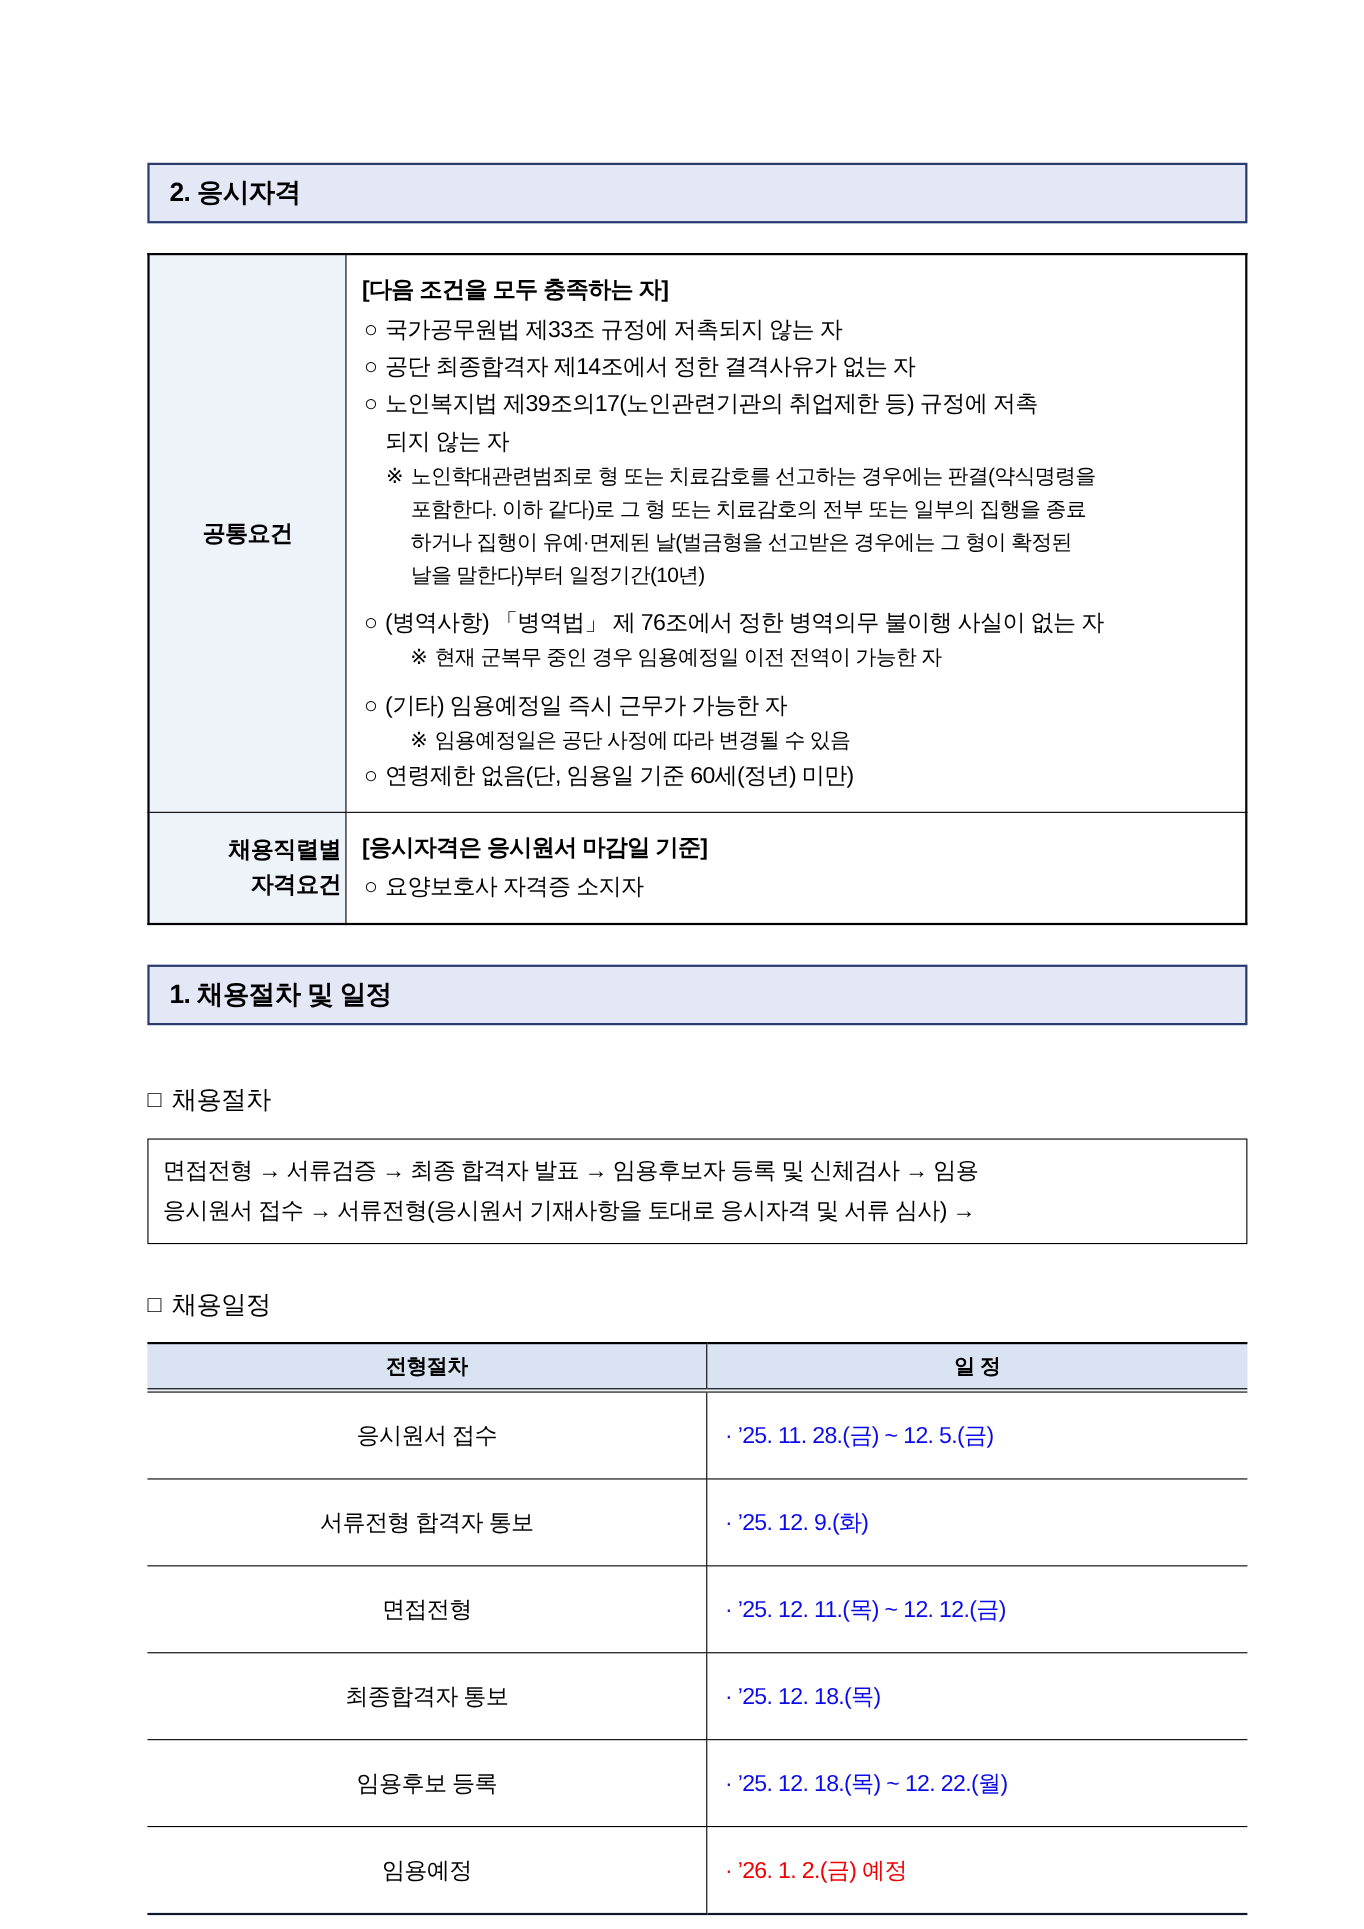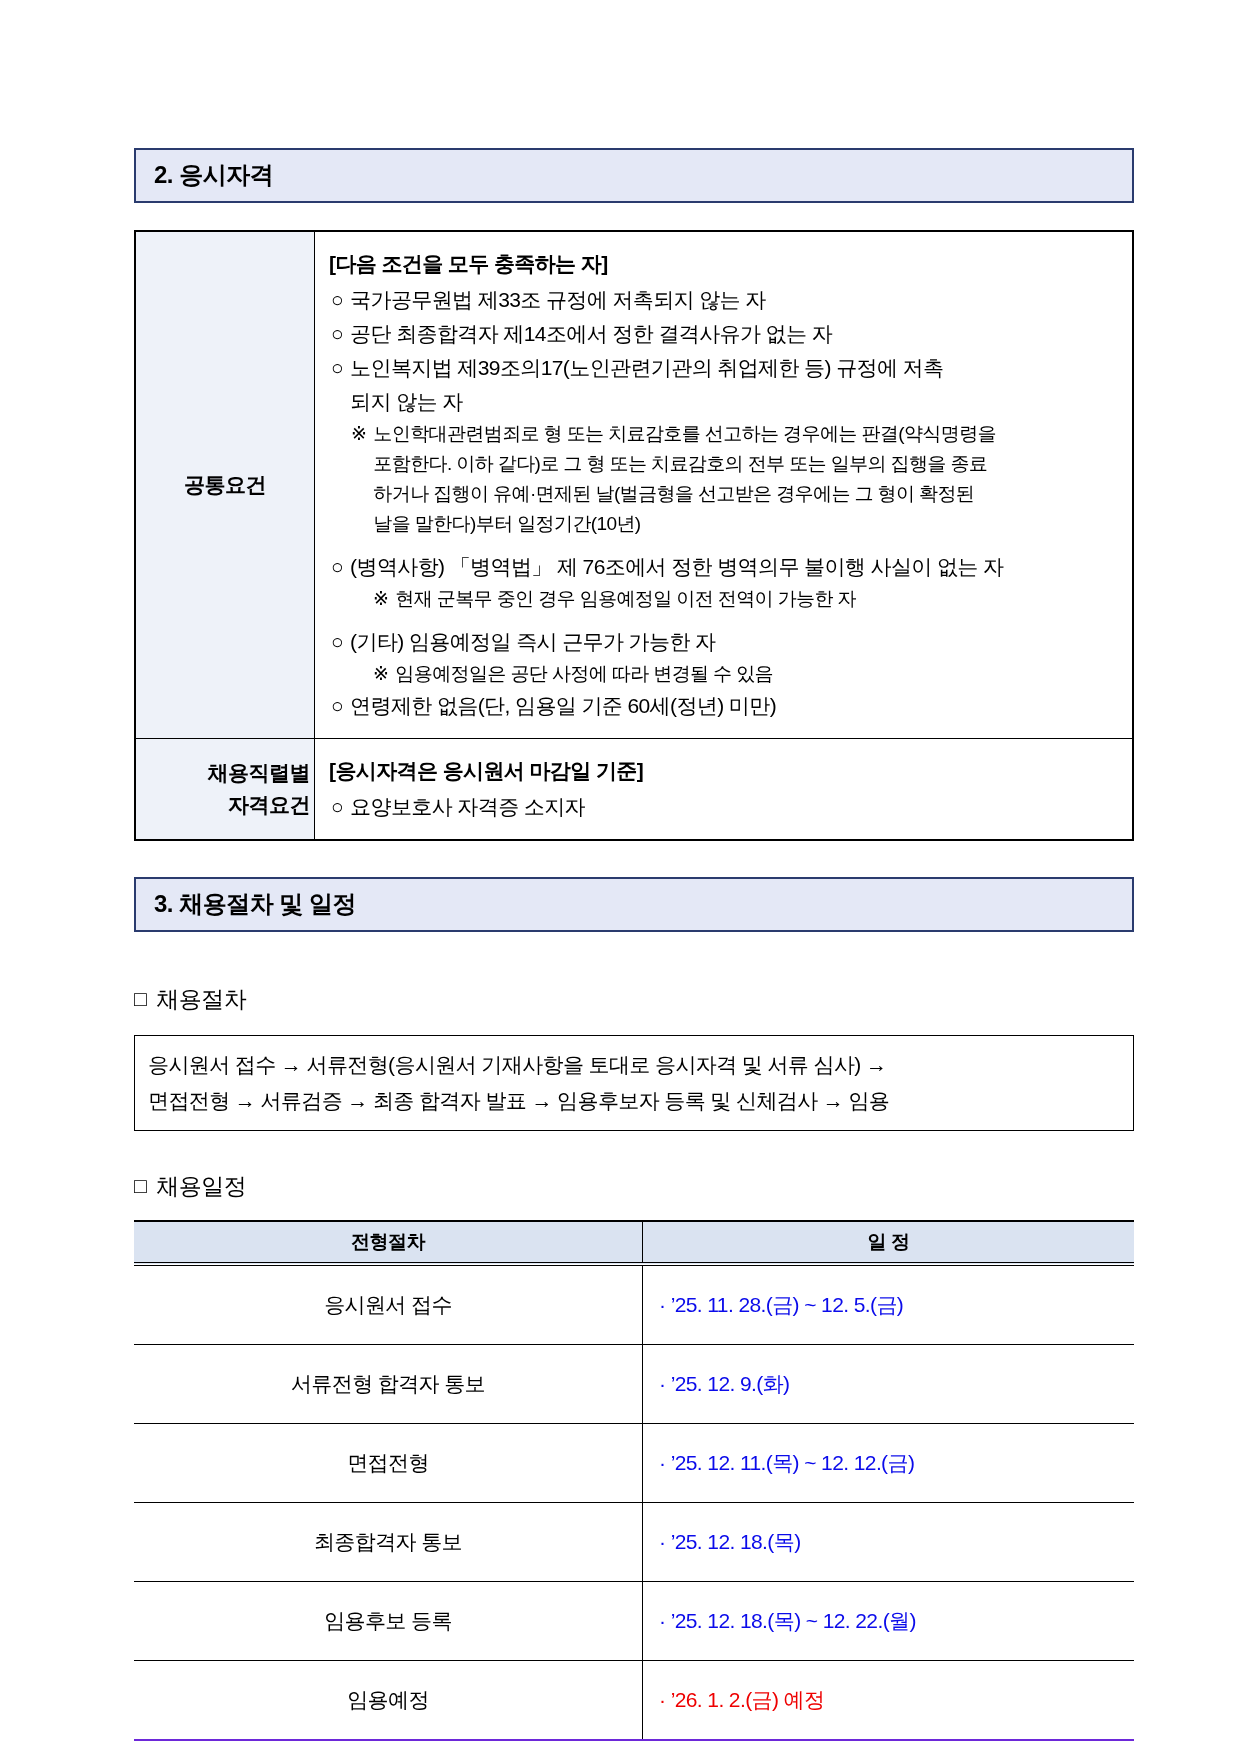--- a/index.html
+++ b/index.html
@@ -110,21 +110,21 @@
   table.schedule th:first-child, table.schedule td:first-child{
     border-right:1px solid #000;
     width:50%;
   }
   table.schedule td{
     border-bottom:1px solid #000;
     font-size:21px;
     padding:25px 4px;
     letter-spacing:-0.6px;
   }
-  table.schedule tr:last-child td{border-bottom:2px solid #6d28d9;}
+  table.schedule tr:last-child td{border-bottom:2px solid #0f172a;}
   table.schedule td.step{text-align:center;}
   table.schedule td.date{text-align:left;padding-left:16px;}
   table.schedule td.date.blue{color:var(--date-blue,#0000EE);}
   table.schedule td.date.red{color:var(--date-red,#EE0000);}
 </style>
 </head>
 <body>
 
 <div class="page">
   <div class="content">
@@ -213,30 +213,30 @@
           <div class="req-line lvl0">
             <span class="marker">○</span>
             <div class="txt">요양보호사 자격증 소지자</div>
           </div>
         </td>
       </tr>
     </tbody>
       </table>
 
     <div class="section-bar" style="margin-top:36px;">
-      <span>3. 채용절차 및 일정</span>
+      <span>1. 채용절차 및 일정</span>
     </div>
 
     <div class="sub-heading">
       <span class="sq">□</span><span>채용절차</span>
     </div>
 
     <div class="process-box">
+      <div>면접전형 → 서류검증 → 최종 합격자 발표 → 임용후보자 등록 및 신체검사 → 임용</div>
       <div>응시원서 접수 → 서류전형(응시원서 기재사항을 토대로 응시자격 및 서류 심사) →</div>
-      <div>면접전형 → 서류검증 → 최종 합격자 발표 → 임용후보자 등록 및 신체검사 → 임용</div>
     </div>
 
     <div class="sub-heading second">
       <span class="sq">□</span><span>채용일정</span>
     </div>
 
     <table class="schedule">
       <thead>
         <tr>
           <th>전형절차</th>

